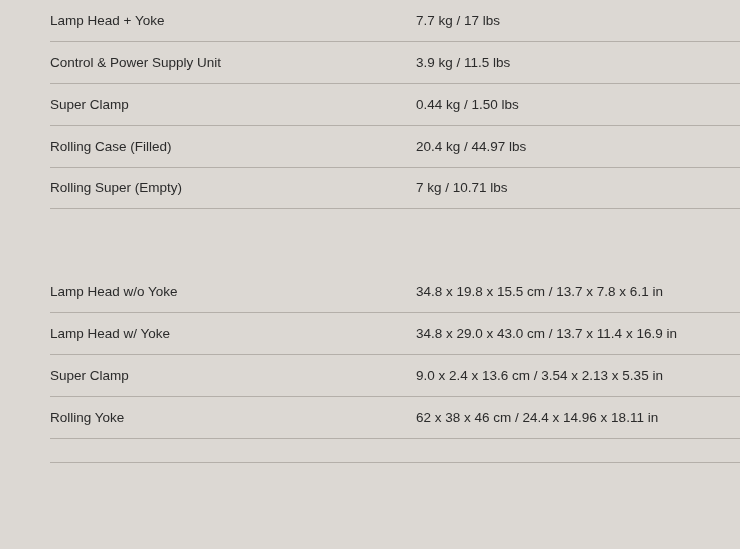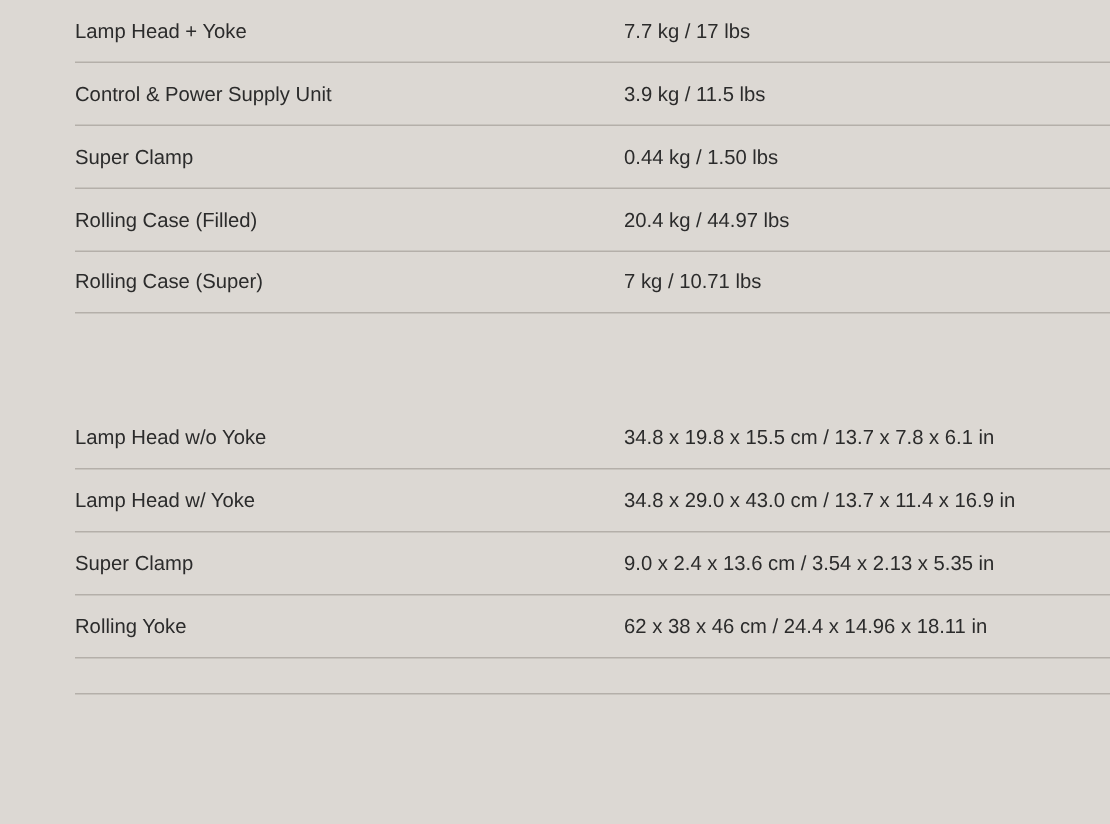--- a/index.html
+++ b/index.html
@@ -81,21 +81,21 @@
       </tr>
       <tr class="spec-row">
         <td class="col-label">Super Clamp</td>
         <td class="col-value">0.44 kg / 1.50 lbs</td>
       </tr>
       <tr class="spec-row">
         <td class="col-label">Rolling Case (Filled)</td>
         <td class="col-value">20.4 kg / 44.97 lbs</td>
       </tr>
       <tr class="spec-row">
-        <td class="col-label">Rolling Case (Super)</td>
+        <td class="col-label">Rolling Super (Empty)</td>
         <td class="col-value">7 kg / 10.71 lbs</td>
       </tr>
     </tbody>
     <tbody>
       <tr class="gap-block">
         <td></td>
         <td></td>
       </tr>
     </tbody>
     <tbody>

